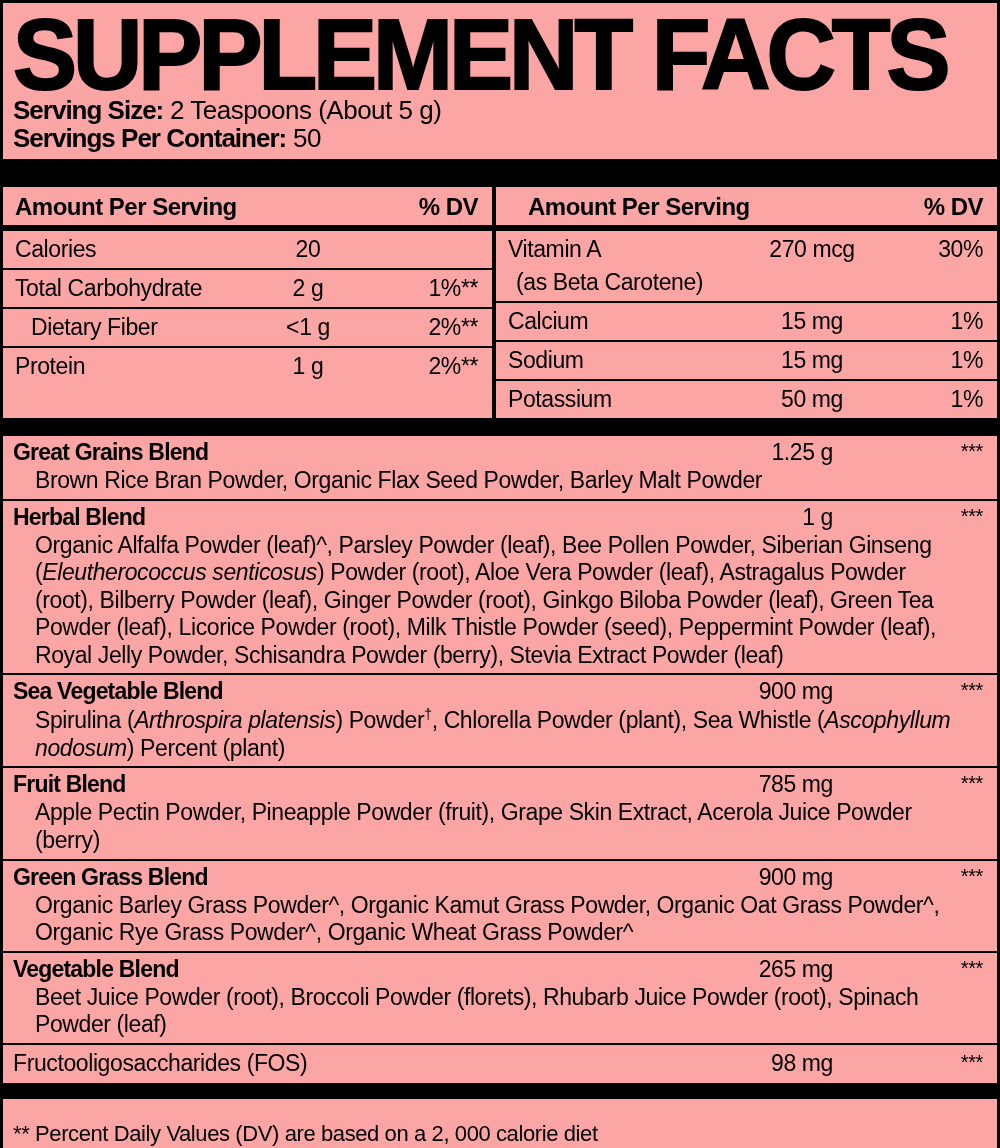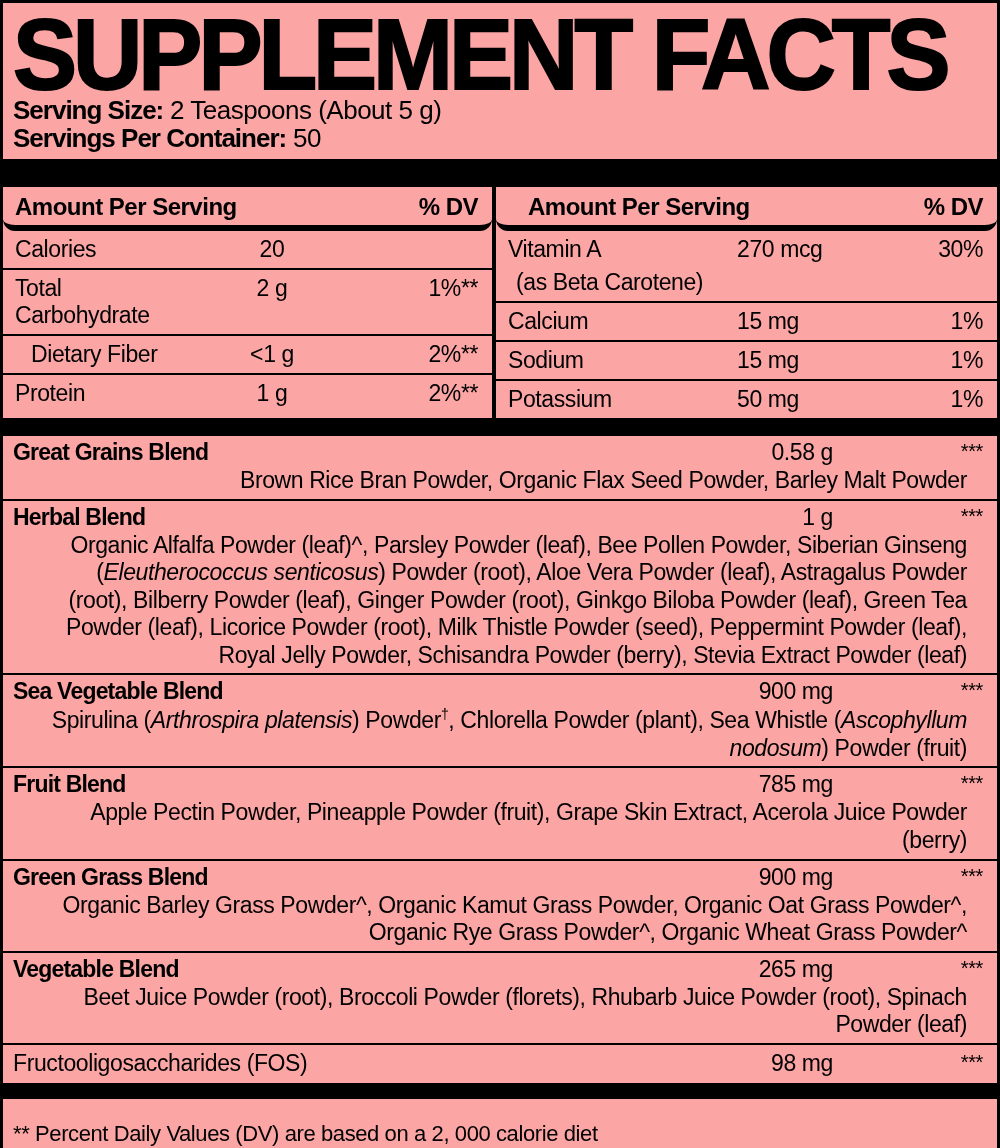--- a/index.html
+++ b/index.html
@@ -25,45 +25,45 @@
   .bar3 { height:16px; }
 
   .cols { display:flex; align-items:stretch; }
   .divider { width:4px; background:#000; }
   .col { display:flex; flex-direction:column; }
   .col-left { width:489px; }
   .col-right { flex:1; }
 
   .col-header { display:flex; justify-content:space-between;
     font-weight:bold; font-size:24px; letter-spacing:-.5px;
-    padding:6px 14px 4px 12px; border-bottom:6px solid #000;border-radius:12px; }
+    padding:6px 14px 4px 12px; border-bottom:6px solid #000; }
   .col-right .col-header { padding-left:32px; }
 
   .nrow { display:grid; font-size:23px; letter-spacing:-.4px;
     padding:5px 14px 5px 12px; border-bottom:2px solid #000;
     align-items:start; }
-  .col-left  .nrow { grid-template-columns:1fr 140px 100px;gap:36px; }
+  .col-left  .nrow { grid-template-columns:1fr 140px 100px; }
   .col-right .nrow { grid-template-columns:1fr 150px 90px;gap:6px; }
   .nrow.nosep { border-bottom:none; }
   .nval { text-align:center; }
-  .col-right .nval { text-align:left; }
+  .col-right .nval { text-align:center; }
   .ndv { text-align:right; }
   .nname.ind { padding-left:16px; }
   .nsub { grid-column:1 / -1; padding-left:8px; }
 
   .blend { border-top:2px solid #000; }
   .blend.first { border-top:none; }
   .brow { display:flex; align-items:flex-start; font-size:23px;
     letter-spacing:-.4px; padding:3px 14px 1px 10px; }
   .bname { flex:1; font-weight:bold; letter-spacing:-.8px; }
   .bname.reg { font-weight:normal; letter-spacing:-.4px; }
   .bamt { width:150px; text-align:right; }
   .bdv { width:150px; text-align:right; font-size:20px; line-height:1; padding-top:2px; }
   .bing { font-size:23px; letter-spacing:-.4px; line-height:1.2;
-    padding:0 30px 4px 32px;text-align:right; }
+    padding:0 30px 4px 32px; }
   .bing sup { font-size:14px; }
 
   .fos .brow { padding-top:5px; padding-bottom:6px; }
 
   .footnotes { font-size:22px; letter-spacing:-.4px; line-height:1.22;
     padding-top:22px; padding-bottom:10px; }
 
   .other { margin-top:9px; font-size:27px; letter-spacing:-.3px; }
   .other .b { letter-spacing:-1.2px; }
 </style>
@@ -144,42 +144,42 @@
     </div>
   </div>
 
   <div class="bar bar2"></div>
 
   <div class="blends">
 
     <div class="blend first">
       <div class="brow">
         <span class="bname">Great Grains Blend</span>
-        <span class="bamt">0.58 g</span>
+        <span class="bamt">1.25 g</span>
         <span class="bdv">***</span>
       </div>
       <div class="bing"><span>Brown Rice Bran Powder, Organic Flax Seed Powder, Barley Malt Powder</span></div>
     </div>
 
     <div class="blend">
       <div class="brow">
         <span class="bname">Herbal Blend</span>
         <span class="bamt">1 g</span>
         <span class="bdv">***</span>
       </div>
       <div class="bing"><span>Organic Alfalfa Powder (leaf)^, Parsley Powder (leaf), Bee Pollen Powder, Siberian Ginseng (</span><i>Eleutherococcus senticosus</i><span>) Powder (root), Aloe Vera Powder (leaf), Astragalus Powder (root), Bilberry Powder (leaf), Ginger Powder (root), Ginkgo Biloba Powder (leaf), Green Tea Powder (leaf), Licorice Powder (root), Milk Thistle Powder (seed), Peppermint Powder (leaf), Royal Jelly Powder, Schisandra Powder (berry), Stevia Extract Powder (leaf)</span></div>
     </div>
 
     <div class="blend">
       <div class="brow">
         <span class="bname">Sea Vegetable Blend</span>
         <span class="bamt">900 mg</span>
         <span class="bdv">***</span>
       </div>
-      <div class="bing"><span>Spirulina (</span><i>Arthrospira platensis</i><span>) Powder</span><sup>†</sup><span>, Chlorella Powder (plant), Sea Whistle (</span><i>Ascophyllum nodosum</i><span>) Powder (fruit)</span></div>
+      <div class="bing"><span>Spirulina (</span><i>Arthrospira platensis</i><span>) Powder</span><sup>†</sup><span>, Chlorella Powder (plant), Sea Whistle (</span><i>Ascophyllum nodosum</i><span>) Percent (plant)</span></div>
     </div>
 
     <div class="blend">
       <div class="brow">
         <span class="bname">Fruit Blend</span>
         <span class="bamt">785 mg</span>
         <span class="bdv">***</span>
       </div>
       <div class="bing"><span>Apple Pectin Powder, Pineapple Powder (fruit), Grape Skin Extract, Acerola Juice Powder (berry)</span></div>
     </div>

